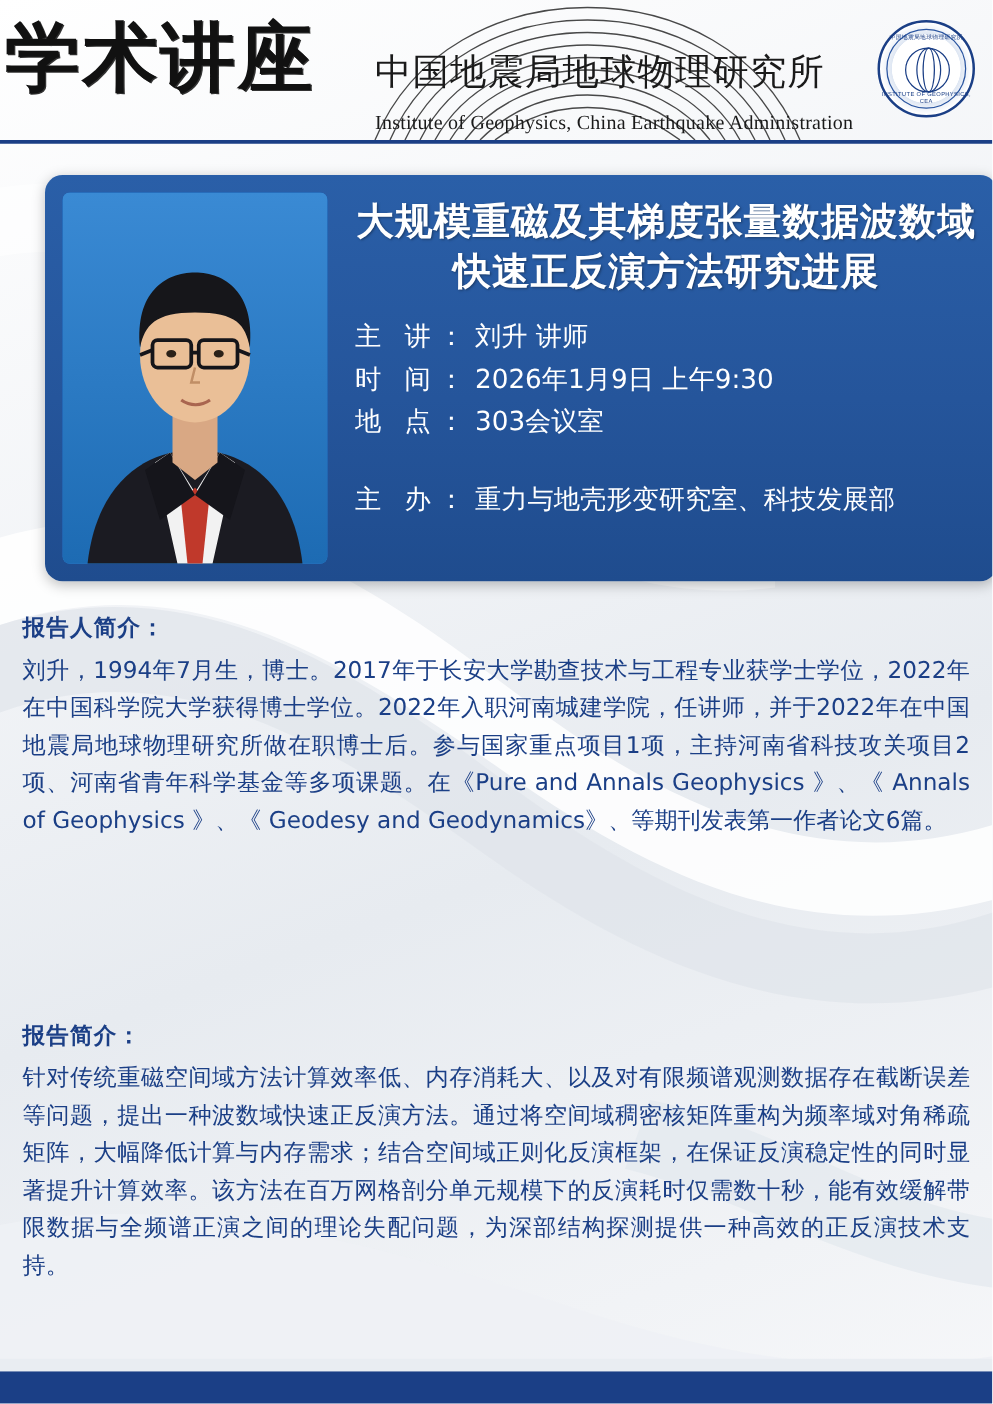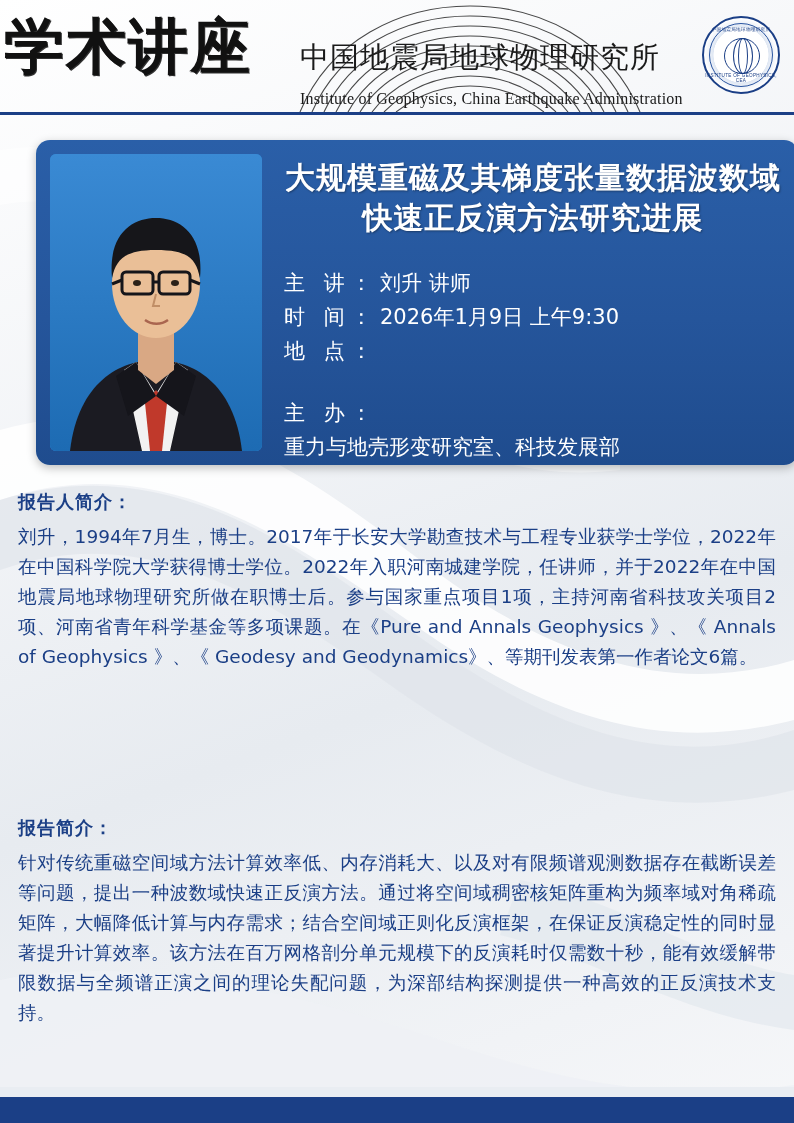--- a/index.html
+++ b/index.html
@@ -158,36 +158,35 @@
     color: #ffffff;
     font-family: "DejaVu Sans", sans-serif;
     font-weight: bold;
     font-size: 30px;
     line-height: 1.33;
     text-align: center;
     letter-spacing: 1px;
     text-shadow: 1px 1px 2px rgba(0,0,0,0.35);
   }
   .meta {
-    margin-top: 28px;
+    margin-top: 14px;
     color: #ffffff;
     font-family: "DejaVu Sans", sans-serif;
     font-size: 21px;
     line-height: 1.62;
   }
   .meta-row { display: flex; }
   .meta-label {
     width: 96px;
     flex: none;
     letter-spacing: 6px;
   }
   .meta-value { flex: 1; }
   .meta-host {
     margin-top: 28px;
-    flex-direction: column;
   }
 
   
   .section {
     position: absolute;
     left: 18px;
     right: 18px;
     color: #1b3f86;
     font-family: "DejaVu Sans", sans-serif;
   }
@@ -312,20 +311,21 @@
         <div class="meta-row">
           <span class="meta-label">主  讲：</span>
           <span class="meta-value">刘升  讲师</span>
         </div>
         <div class="meta-row">
           <span class="meta-label">时  间：</span>
           <span class="meta-value">2026年1月9日  上午9:30</span>
         </div>
         <div class="meta-row">
           <span class="meta-label">地  点：</span>
+          <span class="meta-value">303会议室</span>
         </div>
         <div class="meta-row meta-host">
           <span class="meta-label">主  办：</span>
           <span class="meta-value">重力与地壳形变研究室、科技发展部</span>
         </div>
       </div>
     </div>
   </div>
 
   <div class="section" id="bio">

